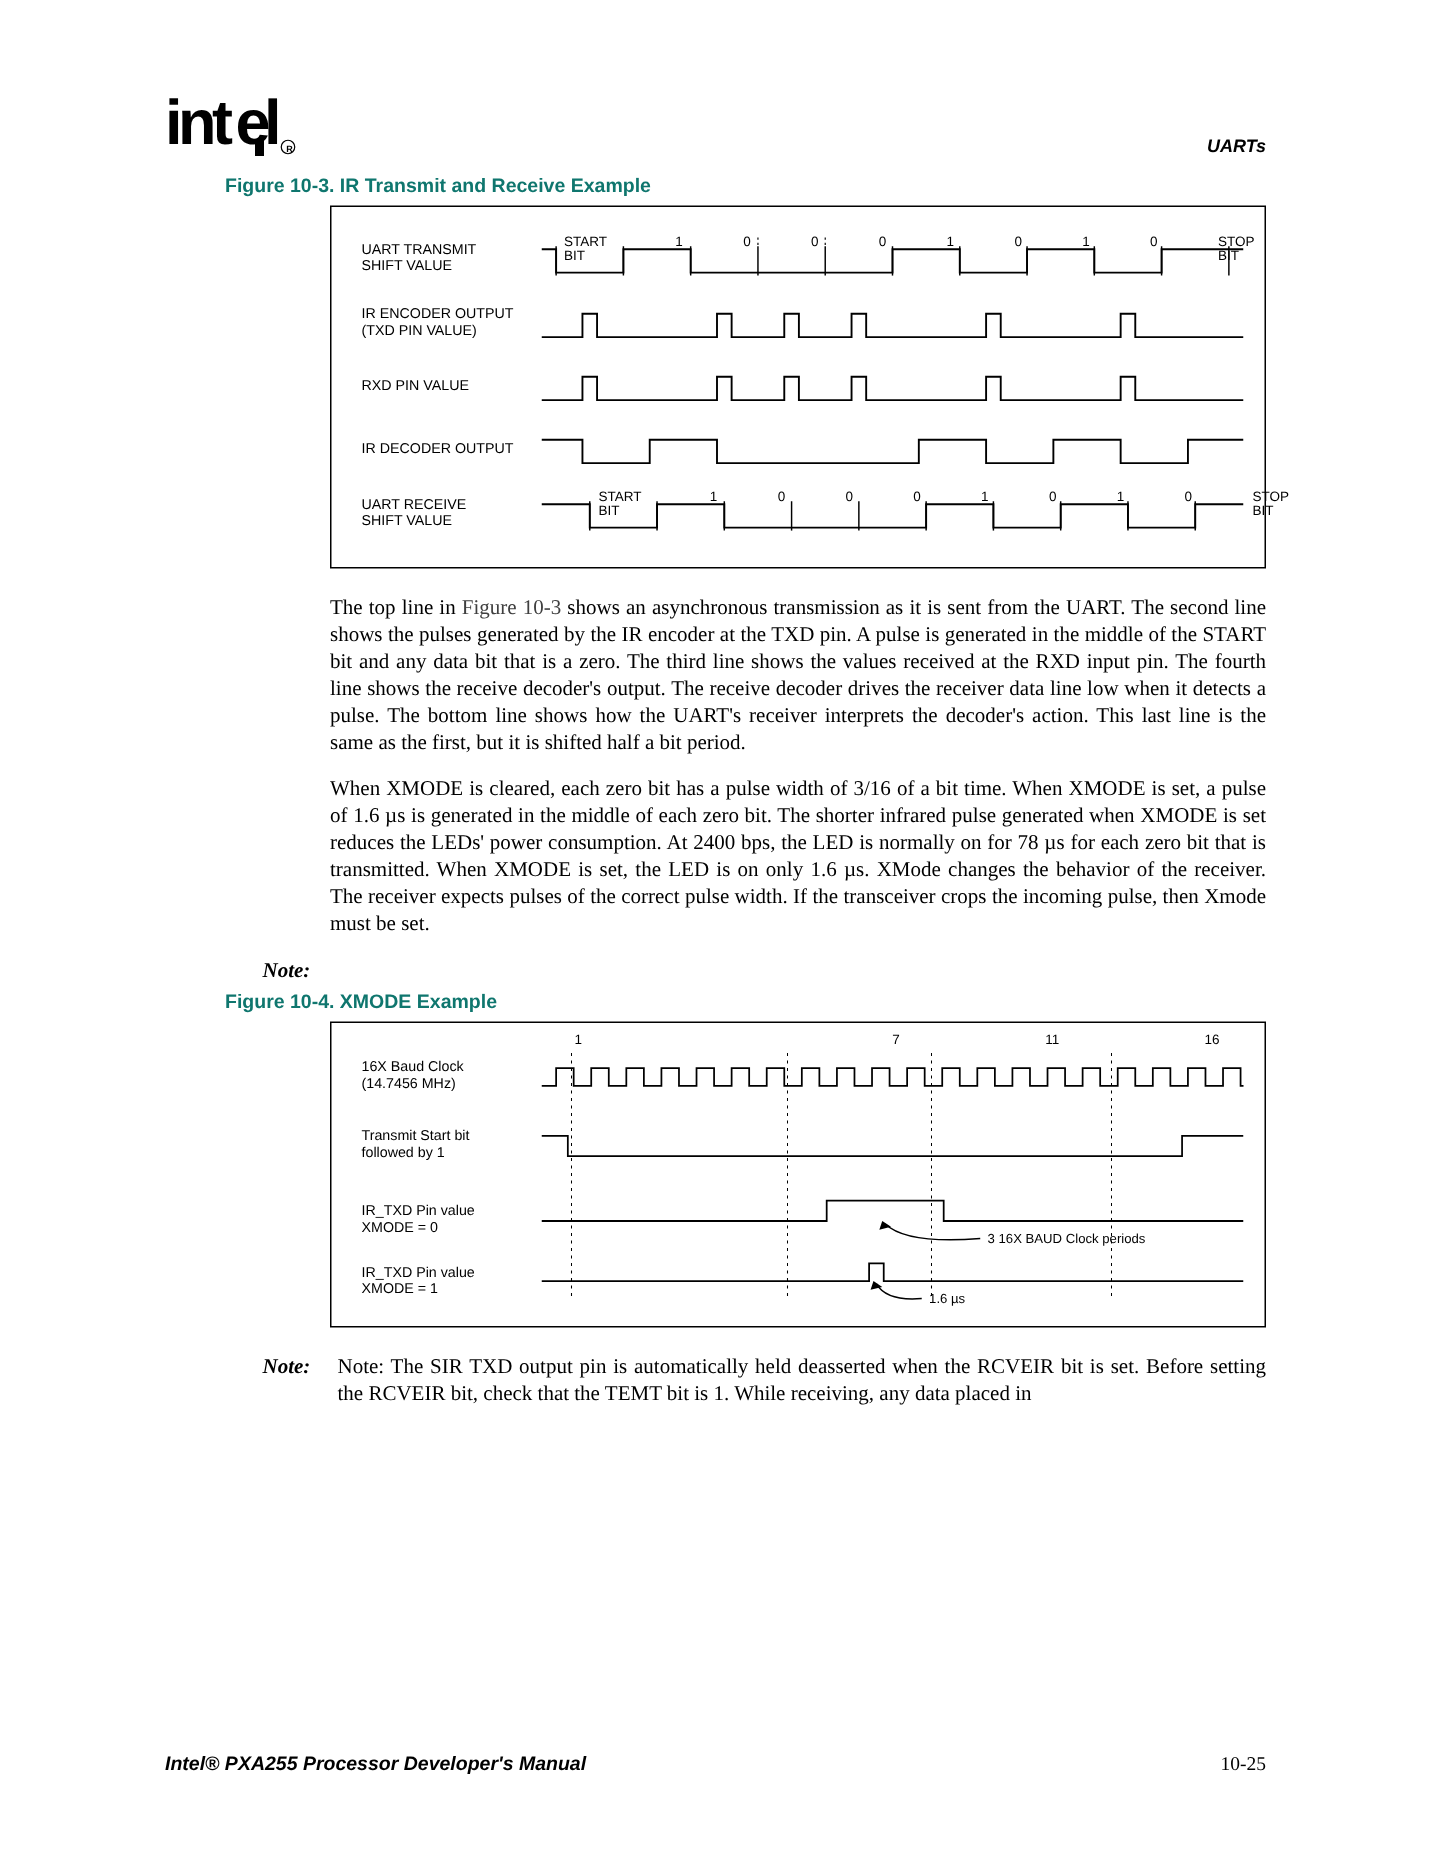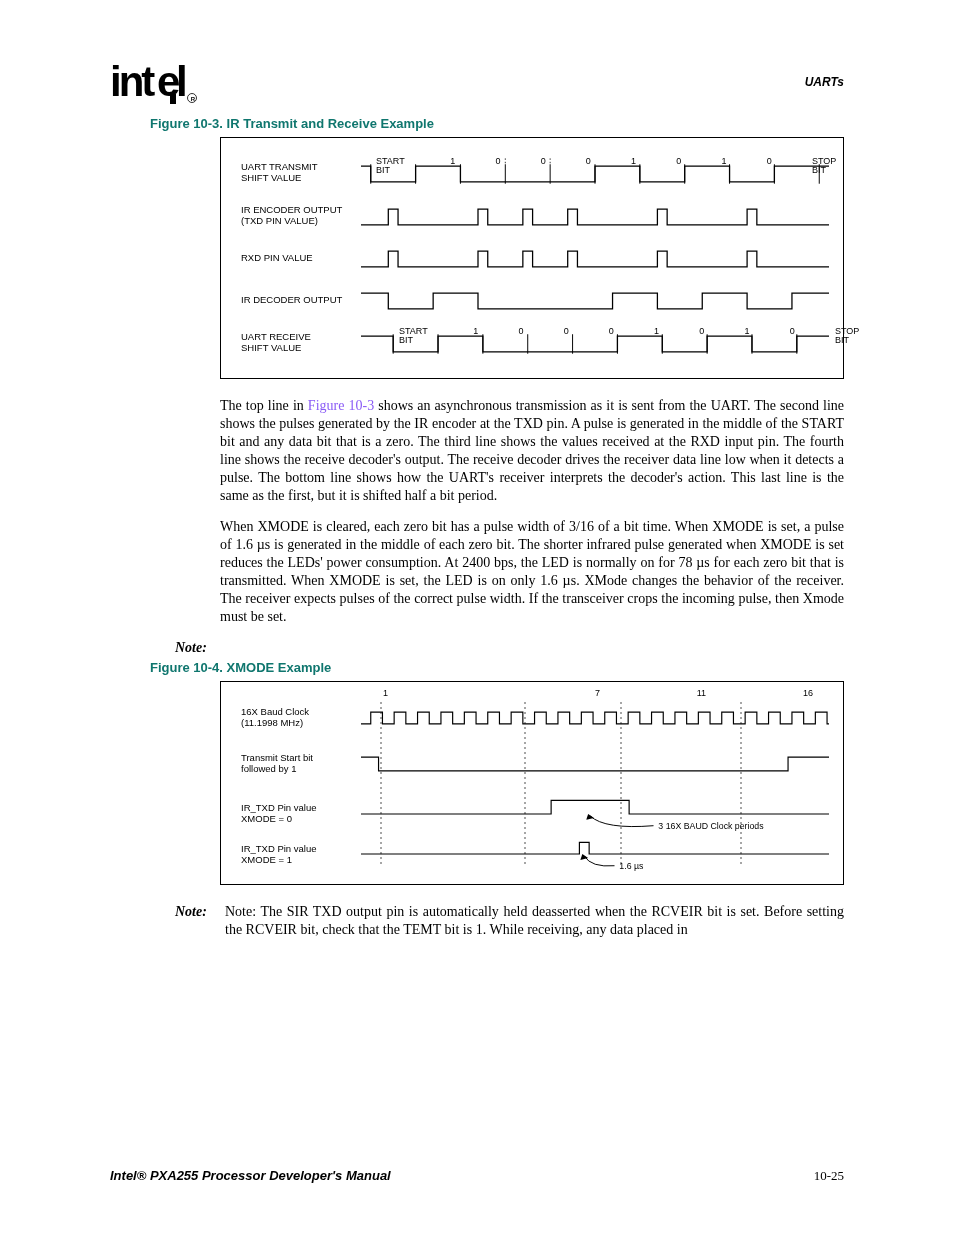--- a/index.html
+++ b/index.html
@@ -17,21 +17,21 @@
   .page {
     position: relative;
     width: 954px;
     height: 1235px;
     padding: 60px 110px 60px 110px;
     box-sizing: border-box;
   }
   .header {
     display: flex;
     justify-content: space-between;
-    align-items: center;
+    align-items: flex-end;
   }
   .logo {
     font-family: Arial, Helvetica, sans-serif;
     font-weight: 900;
     font-size: 44px;
     letter-spacing: -2px;
     line-height: 1;
     position: relative;
     height: 44px;
   }
@@ -89,21 +89,21 @@
   .wave-svg {
     flex: 1 1 auto;
   }
   .body-text {
     margin-left: 110px;
     text-align: justify;
     line-height: 1.28;
     font-size: 14px;
     margin-bottom: 14px;
   }
-  .link { color: #8b5cf6; }
+  .link { color: #404040; }
   .note-label {
     font-style: italic;
     font-weight: bold;
     font-size: 14px;
     margin-left: 65px;
     margin-top: 8px;
     margin-bottom: 4px;
   }
   .note-block {
     display: flex;
@@ -327,21 +327,21 @@
   <div class="figbox fig4" style="padding-top: 6px; padding-bottom: 10px; position: relative;">
     <div class="tick-row">
       <span>1</span>
       <span style="margin-left:110px">7</span>
       <span>11</span>
       <span>16</span>
     </div>
 
     <div class="sig-row">
       <div class="sig-label" style="white-space:pre-line">16X Baud Clock
-(11.1998 MHz)</div>
+(14.7456 MHz)</div>
       <svg class="wave-svg" width="480" height="24" viewBox="0 0 480 24">
         <path id="clk" fill="none" stroke="#000" stroke-width="1.2" d="M0 18 L10 18 L10 6 L22 6 L22 18 L34 18 L34 6 L46 6 L46 18 L58 18 L58 6 L70 6 L70 18 L82 18 L82 6 L94 6 L94 18 L106 18 L106 6 L118 6 L118 18 L130 18 L130 6 L142 6 L142 18 L154 18 L154 6 L166 6 L166 18 L178 18 L178 6 L190 6 L190 18 L202 18 L202 6 L214 6 L214 18 L226 18 L226 6 L238 6 L238 18 L250 18 L250 6 L262 6 L262 18 L274 18 L274 6 L286 6 L286 18 L298 18 L298 6 L310 6 L310 18 L322 18 L322 6 L334 6 L334 18 L346 18 L346 6 L358 6 L358 18 L370 18 L370 6 L382 6 L382 18 L394 18 L394 6 L406 6 L406 18 L418 18 L418 6 L430 6 L430 18 L442 18 L442 6 L454 6 L454 18 L466 18 L466 6 L478 6 L478 18 L490 18 "></path>
 
       </svg>
     </div>
 
     <div class="sig-row">
       <div class="sig-label" style="white-space:pre-line">Transmit Start bit
 followed by 1</div>
       <svg class="wave-svg" width="480" height="22" viewBox="0 0 480 22">

